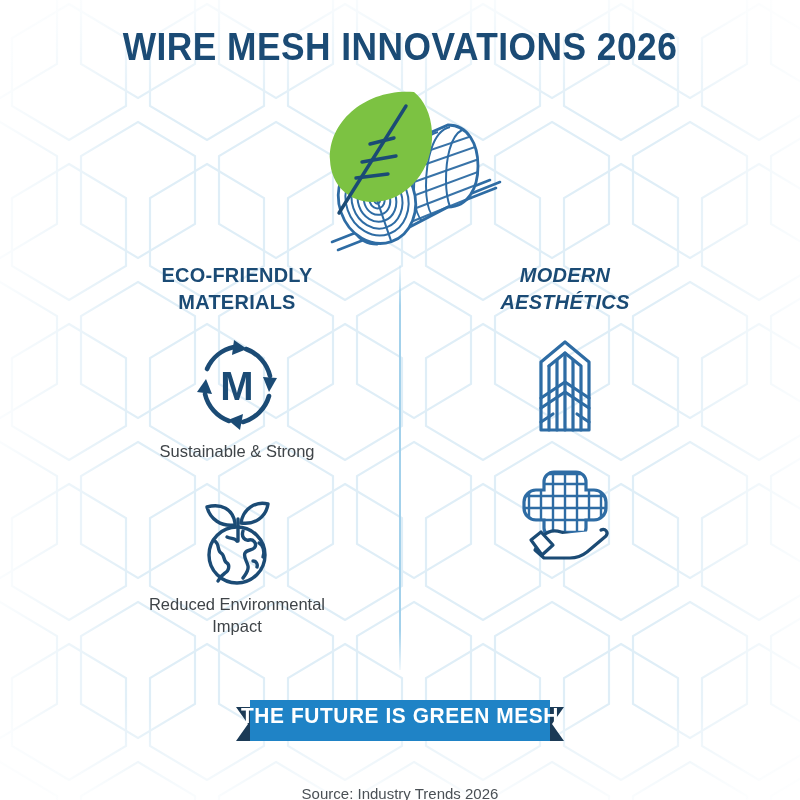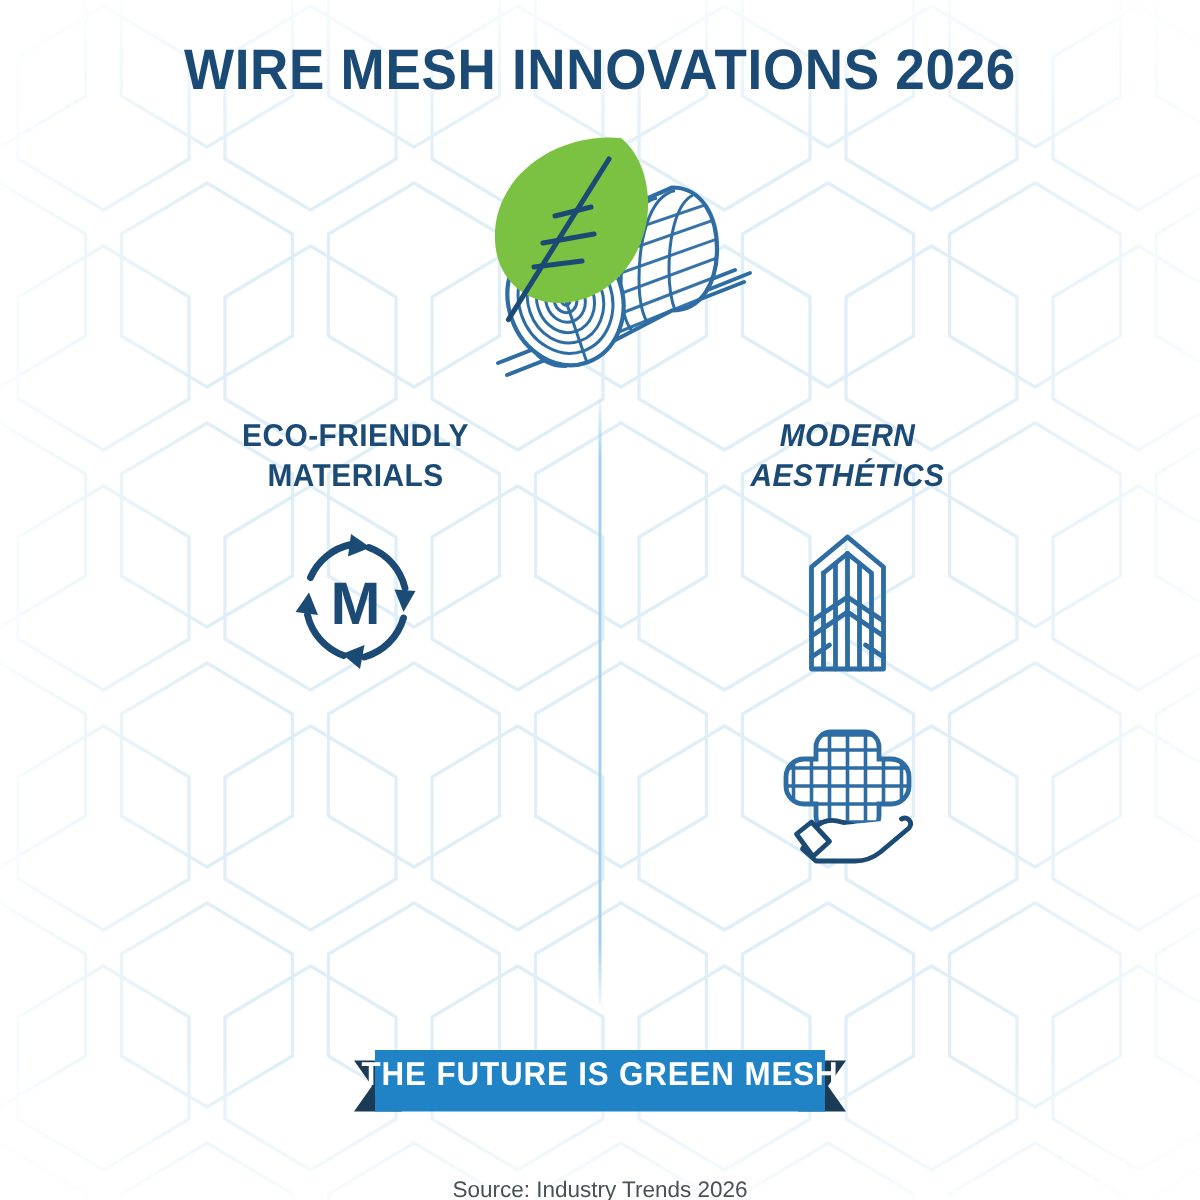--- a/index.html
+++ b/index.html
@@ -83,21 +83,21 @@
     background: linear-gradient(to bottom,
         rgba(173,214,238,0.15) 0%,
         rgba(163,209,235,1) 10%,
         rgba(163,209,235,1) 90%,
         rgba(173,214,238,0.15) 100%);
   }
 
   
   .column {
     position: absolute;
-    top: 278px;
+    top: 262px;
     width: 330px;
   }
   .column.left  { left: 72px; }
   .column.right { left: 400px; font-style: italic; }
 
   .col-head {
     font-family: "Liberation Sans Narrow", "Liberation Sans", sans-serif;
     font-size: 21px;
     font-weight: bold;
     color: #1b4b75;
@@ -271,23 +271,48 @@
             <g fill="#1b4b75">
               <polygon points="49,4 62,13 47,19"></polygon>
               <polygon points="92,42 84,56 78,41"></polygon>
               <polygon points="55,94 43,84 58,78"></polygon>
               <polygon points="12,56 21,43 27,58"></polygon>
             </g>
             <text x="52" y="64" text-anchor="middle" font-family="Liberation Sans, sans-serif" font-size="40" font-weight="bold" fill="#1b4b75">M</text>
           </svg>
         </div>
         <div class="item-label">
-        </div>
-      </div>
-
+          <div>Sustainable &amp; Strong</div>
+        </div>
+      </div>
+
+      <div class="item item-2">
+        <div class="item-icon">
+          <svg width="104" height="100" viewBox="0 0 104 100" xmlns="http://www.w3.org/2000/svg">
+            <g fill="none" stroke="#1b4b75" stroke-width="3.4" stroke-linecap="round" stroke-linejoin="round">
+
+              <path d="M50 36 C36 38 25 30 22 18 C36 14 48 20 50 34 Z"></path>
+              <path d="M56 34 C58 20 70 12 83 15 C81 28 70 36 56 34 Z"></path>
+              <path d="M53 52 L53 30"></path>
+
+              <circle cx="52" cy="66" r="28"></circle>
+
+              <path d="M30 52 C35 56 32 62 36 64 C40 66 38 72 42 74 C45 76 44 82 40 84 C37 86 34 90 33 92"></path>
+              <path d="M42 48 C46 50 50 49 52 52"></path>
+              <path d="M58 42 C56 48 60 52 64 51 C68 50 72 54 70 58 C68 62 62 60 60 64 C58 68 62 72 63 77 C64 82 60 86 58 89"></path>
+              <path d="M74 54 C78 56 80 62 78 68"></path>
+              <path d="M68 72 C71 72 73 75 72 78"></path>
+            </g>
+          </svg>
+        </div>
+        <div class="item-label">
+          <div>Reduced Environmental</div>
+          <div>Impact</div>
+        </div>
+      </div>
     </div>
 
     <div class="column right">
       <div class="col-head">
         <div>MODERN</div>
         <div>AESTHÉTICS</div>
       </div>
 
       <div class="item item-1">
         <div class="item-icon">

